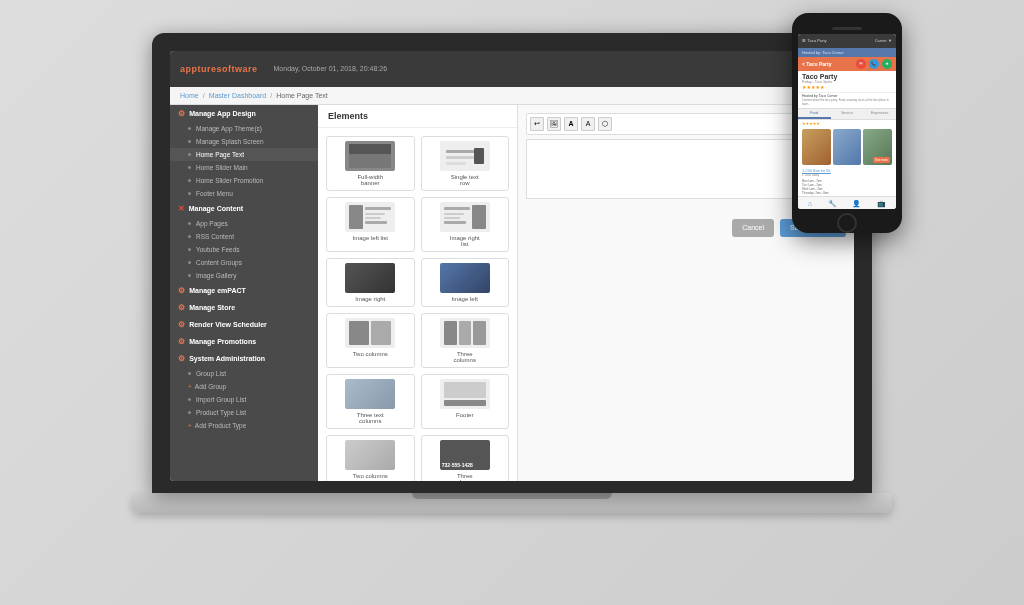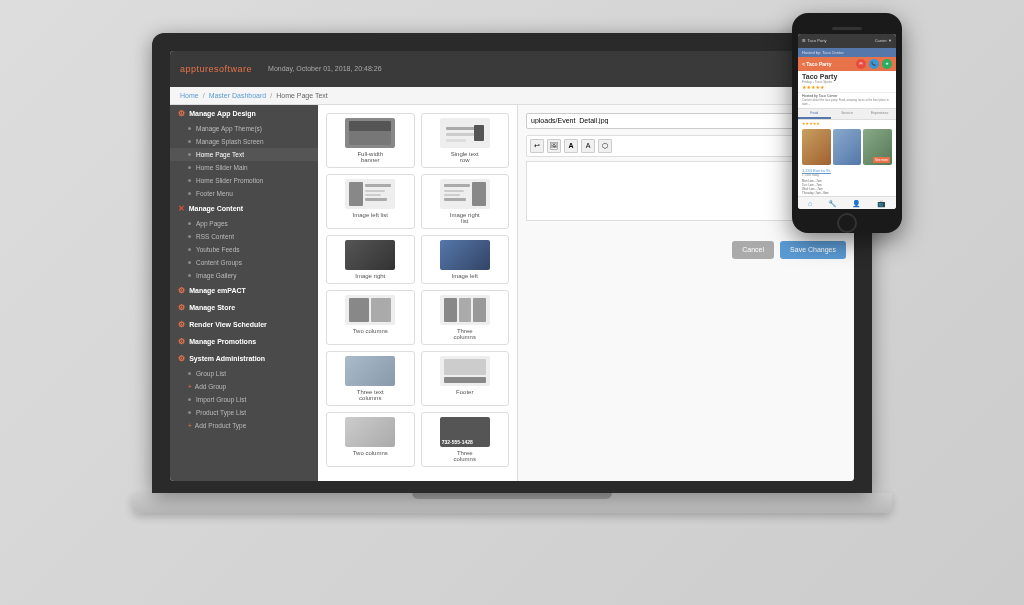--- a/index.html
+++ b/index.html
@@ -66,21 +66,21 @@
       background: #3a3a3a;
       display: flex;
       align-items: center;
       padding: 0 10px;
       gap: 10px;
     }
 
     .app-logo {
       color: #e8734a;
       font-size: 9px;
-      font-weight: normal;
+      font-weight: bold;
       letter-spacing: 0.5px;
     }
 
     .app-logo span {
       color: #e8734a;
     }
 
     .header-info {
       color: #aaa;
       font-size: 7px;
@@ -573,20 +573,21 @@
             <div class="sidebar-item"><span style="color:#e8734a;">+</span> Add Group</div>
             <div class="sidebar-item"><span class="bullet"></span>Import Group List</div>
             <div class="sidebar-item"><span class="bullet"></span>Product Type List</div>
             <div class="sidebar-item"><span style="color:#e8734a;">+</span> Add Product Type</div>
           </div>
 
           <div class="main-content">
             <div class="content-area">
 
               <div class="elements-panel">
+                <div class="elements-header">Elements</div>
                 <div class="elements-grid">
 
                   <div class="element-item">
                     <div class="element-icon el-fullwidth">
                       <svg class="mini-icon-svg" viewBox="0 0 46 28">
                         <rect x="2" y="2" width="42" height="24" fill="#777" rx="1"></rect>
                         <rect x="2" y="2" width="42" height="10" fill="#555" rx="1"></rect>
                       </svg>
                     </div>
                     <div class="element-label">Full-width<br>banner</div>
@@ -687,24 +688,20 @@
                     </div>
                     <div class="element-label">Three<br>columns</div>
                   </div>
 
                 </div>
               </div>
 
               <div class="form-area">
                 
 
-                <div class="file-input-row">
-                  <input type="text" class="file-input" value="uploads/Event_Detail.jpg" style="font-size: 7px;">
-                  <button class="file-clear">✕</button>
-                </div>
 
                 <div class="editor-toolbar">
                   <button class="toolbar-btn">↩</button>
                   <button class="toolbar-btn">🖼</button>
                   <button class="toolbar-btn" style="font-weight:bold;">A</button>
                   <button class="toolbar-btn">A</button>
                   <button class="toolbar-btn">⬡</button>
                 </div>
 
                 <textarea class="editor-area" style=""></textarea>

